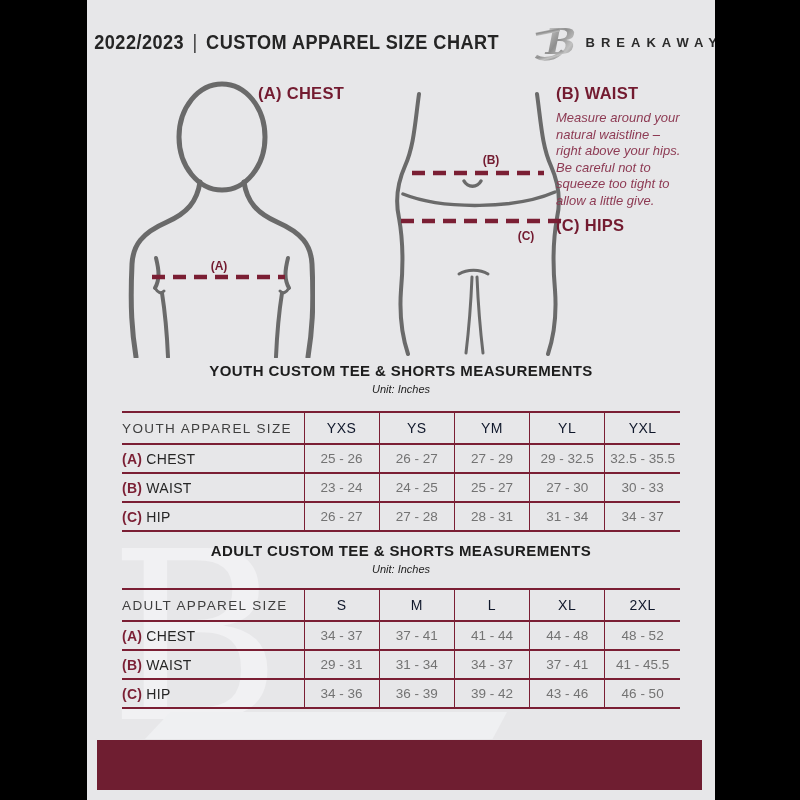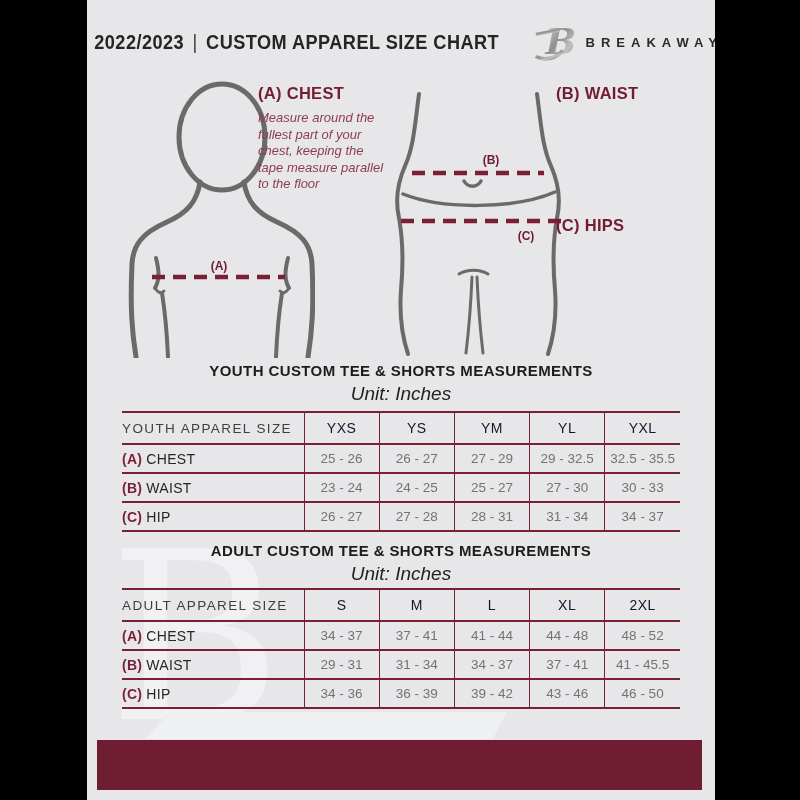--- a/index.html
+++ b/index.html
@@ -62,21 +62,21 @@
   #chest-block{left:171px;top:84px;width:146px;}
   #waist-block{left:469px;top:84px;width:152px;}
   #hips-block{left:469px;top:216px;width:152px;}
   
   .section-title{
     position:absolute;left:0;right:0;text-align:center;z-index:1;
     font-size:15px;font-weight:700;color:var(--ink);letter-spacing:.4px;
   }
   .section-unit{
     position:absolute;left:0;right:0;text-align:center;z-index:1;
-    font-size:19px;font-style:italic;color:#222;
+    font-size:11px;font-style:italic;color:#222;
   }
   #youth-title{top:362px;} #youth-unit{top:383px;}
   #adult-title{top:542px;} #adult-unit{top:563px;}
   
   table.size-table{
     position:absolute;left:35px;width:558px;z-index:1;
     border-collapse:collapse;table-layout:fixed;
   }
   #youth-table{top:411px;}
   #adult-table{top:588px;}
@@ -153,28 +153,29 @@
     <path d="M84 189 C 83 213 81 240 78 265" class="fig-stroke" stroke-width="3"></path>
     <path d="M89 189 C 90 213 92 240 95 265" class="fig-stroke" stroke-width="3"></path>
     <line x1="24" y1="85" x2="156" y2="85" class="dash-line"></line>
     <text x="103" y="76" text-anchor="middle" class="marker-label">(B)</text>
     <line x1="13" y1="133" x2="177" y2="133" class="dash-line"></line>
     <text x="138" y="152" text-anchor="middle" class="marker-label">(C)</text>
   </svg>
 
   <div class="guide-block" id="chest-block">
     <div class="guide-heading">(A) CHEST</div>
-    <div class="guide-body">Measure around the
-fullest part of your
-chest, keeping the
-tape measure parallel
-to the floor</div>
   </div>
   <div class="guide-block" id="waist-block">
     <div class="guide-heading">(B) WAIST</div>
+    <div class="guide-body">Measure around your
+natural waistline –
+right above your hips.
+Be careful not to
+squeeze too tight to
+allow a little give.</div>
   </div>
   <div class="guide-block" id="hips-block">
     <div class="guide-heading">(C) HIPS</div>
   </div>
 
   <div class="section-title" id="youth-title">YOUTH CUSTOM TEE &amp; SHORTS MEASUREMENTS</div>
   <div class="section-unit" id="youth-unit">Unit: Inches</div>
 
   <table class="size-table" id="youth-table">
     <colgroup>

